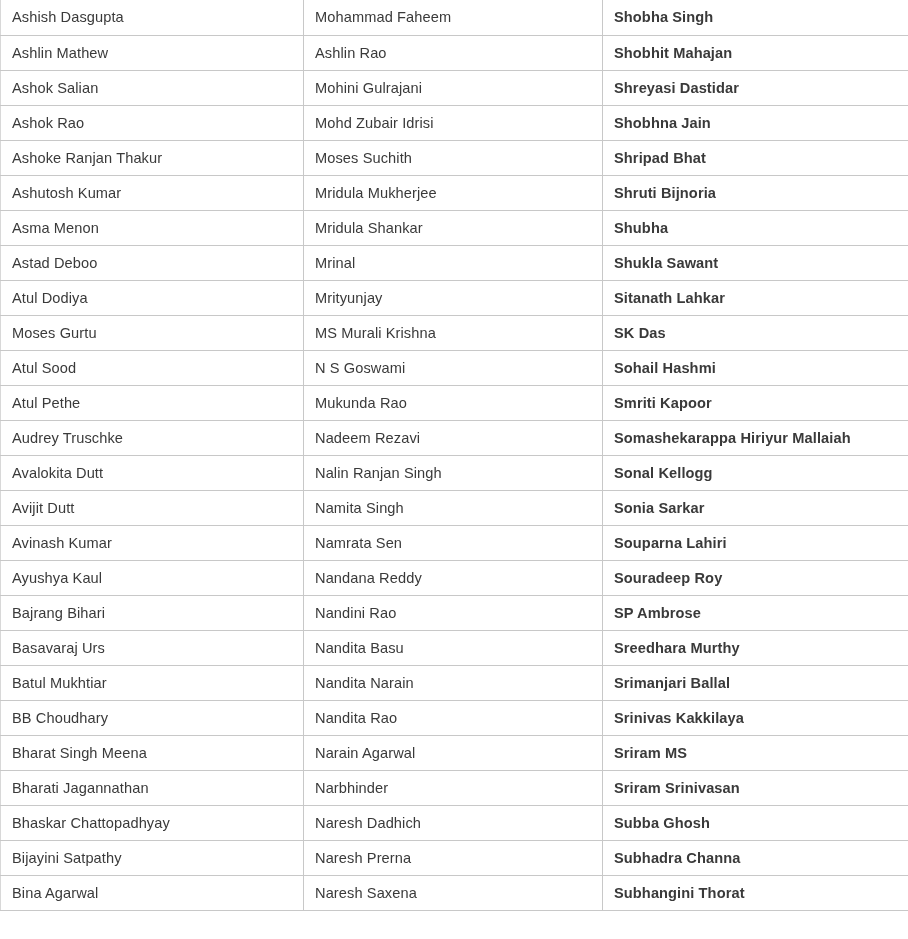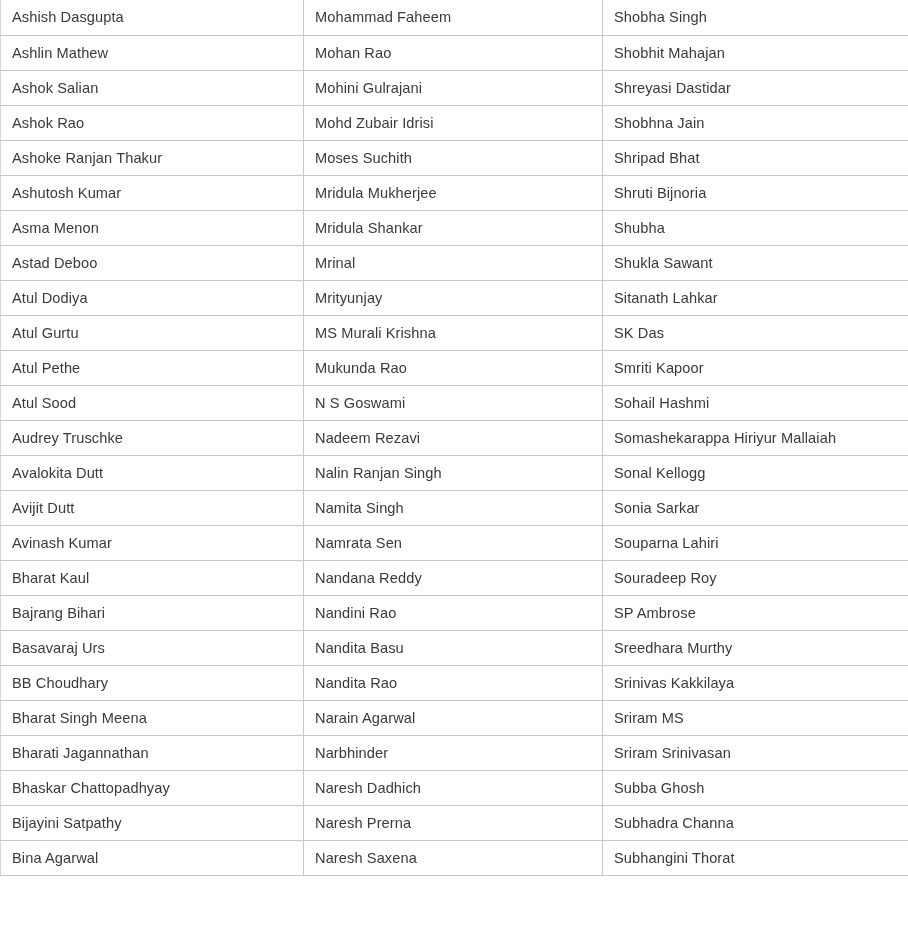--- a/index.html
+++ b/index.html
@@ -41,20 +41,21 @@
     overflow: hidden;
     text-overflow: clip;
     vertical-align: middle;
     letter-spacing: 0.1px;
   }
   #name-table td.col-first {
     border-left: 1px solid #d8d8d8;
   }
   #name-table td.col-last {
     border-right: none;
+    font-weight: bold;
   }
   #name-table tr:first-child td {
     border-top: none;
   }
 </style>
 </head>
 <body>
 
 <table id="name-table">
   <colgroup>
@@ -63,21 +64,21 @@
     <col class="c3">
   </colgroup>
   <tbody>
       <tr>
         <td class="col-first">Ashish Dasgupta</td>
         <td>Mohammad Faheem</td>
         <td class="col-last">Shobha Singh</td>
       </tr>
       <tr>
         <td class="col-first">Ashlin Mathew</td>
-        <td>Mohan Rao</td>
+        <td>Ashlin Rao</td>
         <td class="col-last">Shobhit Mahajan</td>
       </tr>
       <tr>
         <td class="col-first">Ashok Salian</td>
         <td>Mohini Gulrajani</td>
         <td class="col-last">Shreyasi Dastidar</td>
       </tr>
       <tr>
         <td class="col-first">Ashok Rao</td>
         <td>Mohd Zubair Idrisi</td>
@@ -102,68 +103,73 @@
         <td class="col-first">Astad Deboo</td>
         <td>Mrinal</td>
         <td class="col-last">Shukla Sawant</td>
       </tr>
       <tr>
         <td class="col-first">Atul Dodiya</td>
         <td>Mrityunjay</td>
         <td class="col-last">Sitanath Lahkar</td>
       </tr>
       <tr>
-        <td class="col-first">Atul Gurtu</td>
+        <td class="col-first">Moses Gurtu</td>
         <td>MS Murali Krishna</td>
         <td class="col-last">SK Das</td>
+      </tr>
+      <tr>
+        <td class="col-first">Atul Sood</td>
+        <td>N S Goswami</td>
+        <td class="col-last">Sohail Hashmi</td>
       </tr>
       <tr>
         <td class="col-first">Atul Pethe</td>
         <td>Mukunda Rao</td>
         <td class="col-last">Smriti Kapoor</td>
       </tr>
       <tr>
-        <td class="col-first">Atul Sood</td>
-        <td>N S Goswami</td>
-        <td class="col-last">Sohail Hashmi</td>
-      </tr>
-      <tr>
         <td class="col-first">Audrey Truschke</td>
         <td>Nadeem Rezavi</td>
         <td class="col-last">Somashekarappa Hiriyur Mallaiah</td>
       </tr>
       <tr>
         <td class="col-first">Avalokita Dutt</td>
         <td>Nalin Ranjan Singh</td>
         <td class="col-last">Sonal Kellogg</td>
       </tr>
       <tr>
         <td class="col-first">Avijit Dutt</td>
         <td>Namita Singh</td>
         <td class="col-last">Sonia Sarkar</td>
       </tr>
       <tr>
         <td class="col-first">Avinash Kumar</td>
         <td>Namrata Sen</td>
         <td class="col-last">Souparna Lahiri</td>
       </tr>
       <tr>
-        <td class="col-first">Bharat Kaul</td>
+        <td class="col-first">Ayushya Kaul</td>
         <td>Nandana Reddy</td>
         <td class="col-last">Souradeep Roy</td>
       </tr>
       <tr>
         <td class="col-first">Bajrang Bihari</td>
         <td>Nandini Rao</td>
         <td class="col-last">SP Ambrose</td>
       </tr>
       <tr>
         <td class="col-first">Basavaraj Urs</td>
         <td>Nandita Basu</td>
         <td class="col-last">Sreedhara Murthy</td>
+      </tr>
+      <tr>
+        <td class="col-first">Batul Mukhtiar</td>
+        <td>Nandita Narain</td>
+        <td class="col-last">Srimanjari Ballal</td>
       </tr>
       <tr>
         <td class="col-first">BB Choudhary</td>
         <td>Nandita Rao</td>
         <td class="col-last">Srinivas Kakkilaya</td>
       </tr>
       <tr>
         <td class="col-first">Bharat Singh Meena</td>
         <td>Narain Agarwal</td>
         <td class="col-last">Sriram MS</td>

